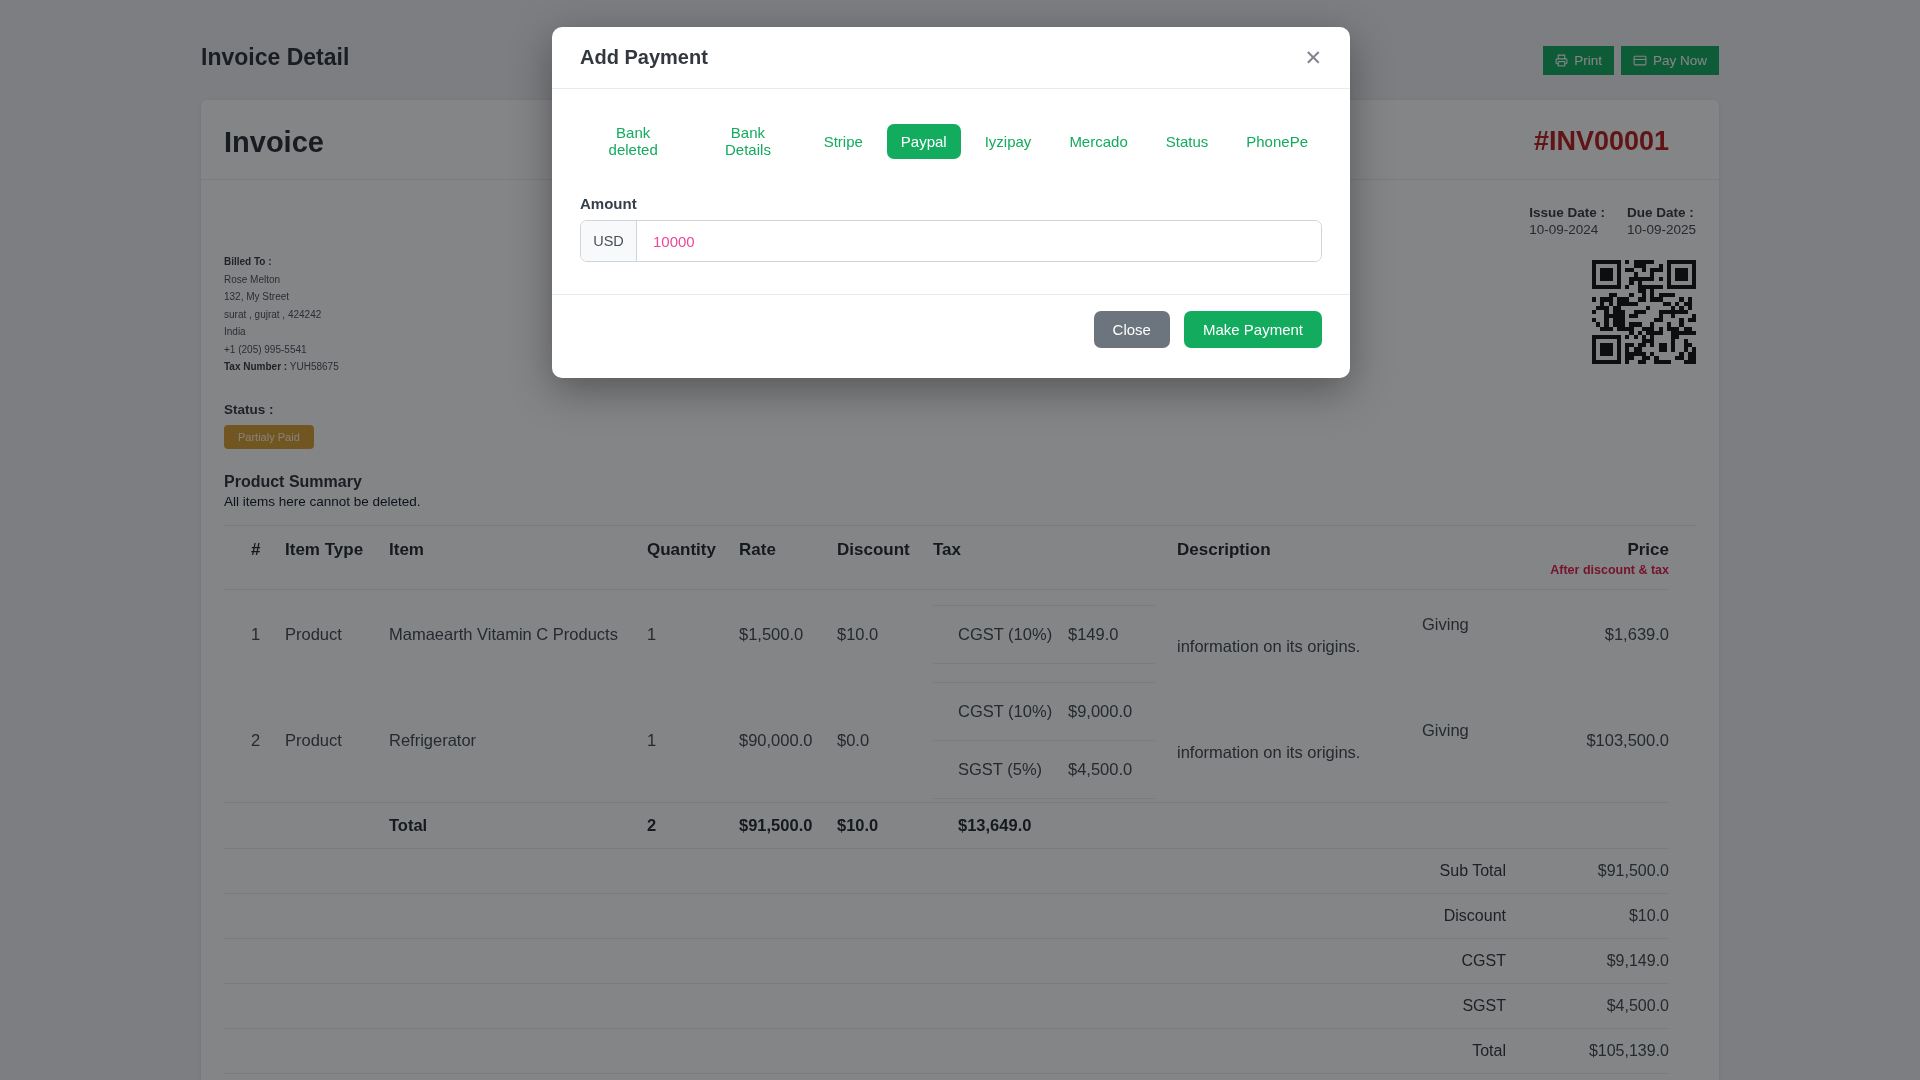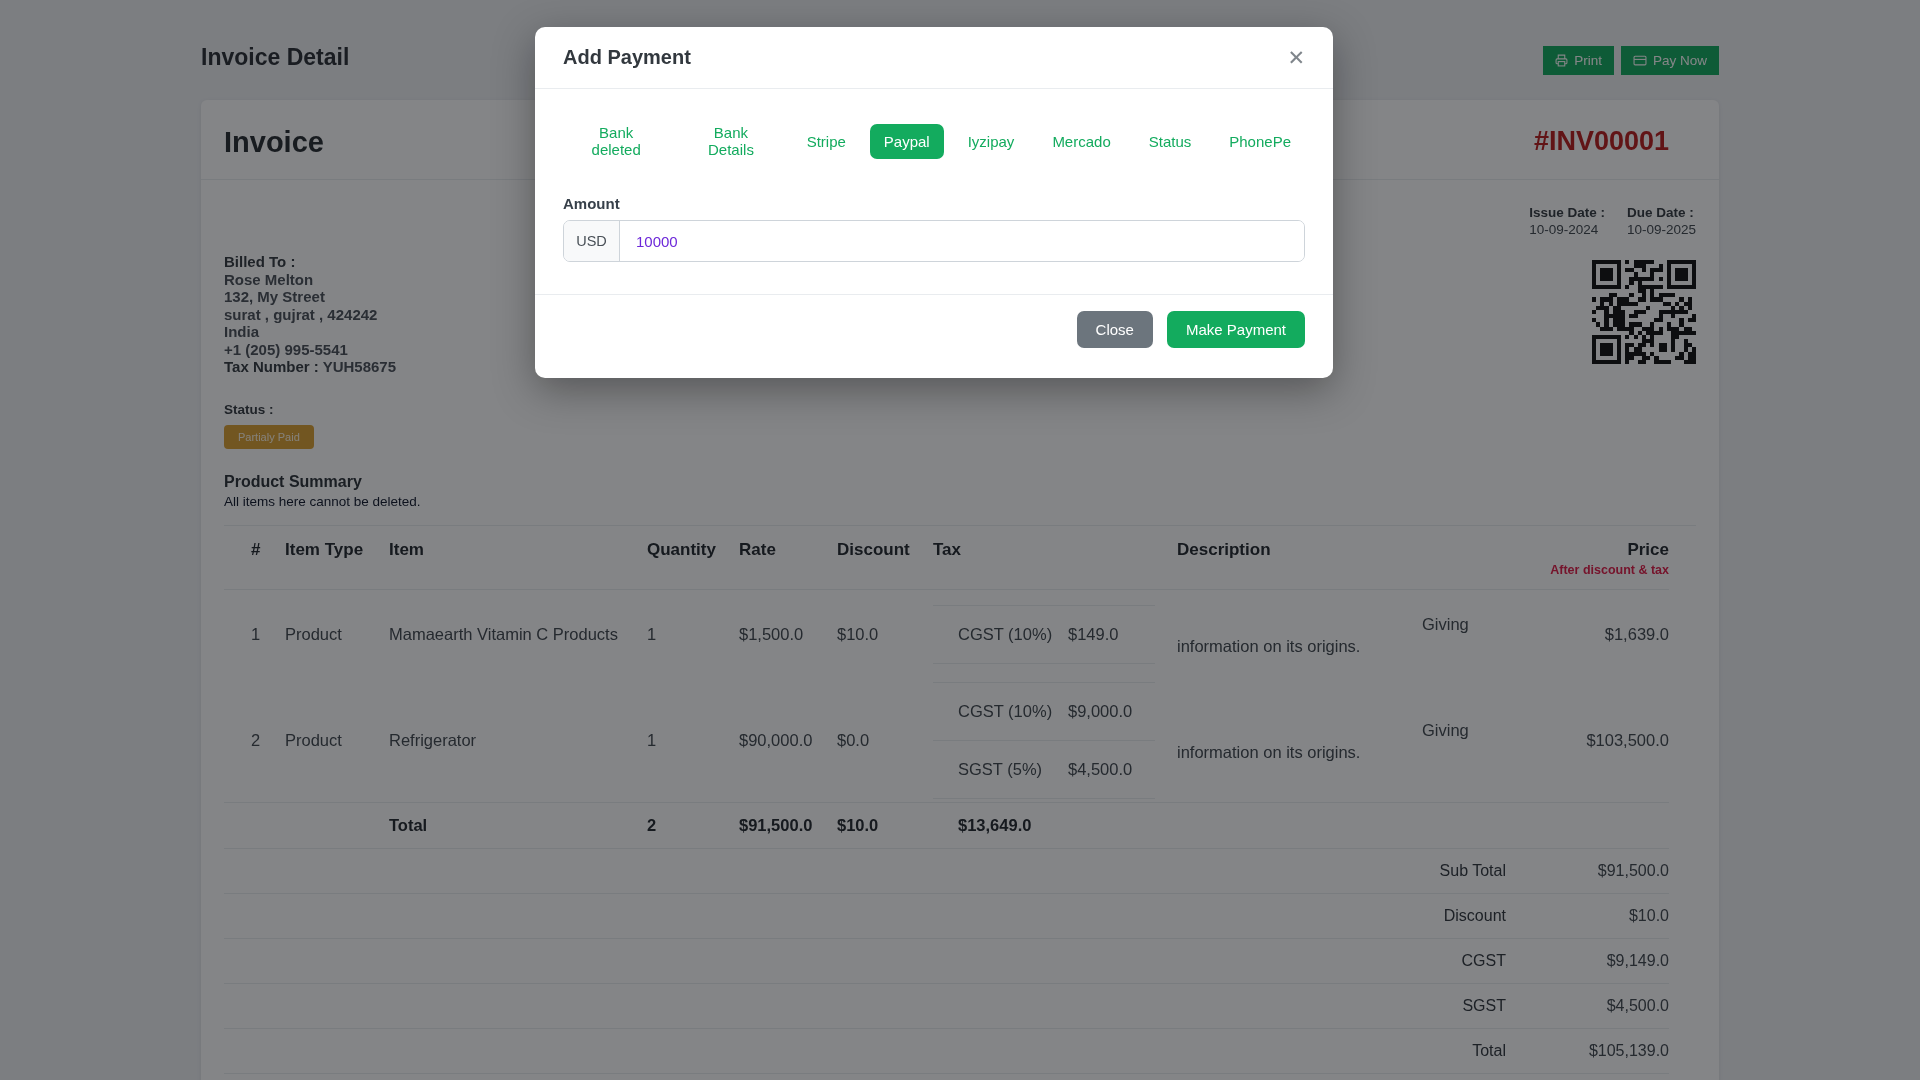--- a/index.html
+++ b/index.html
@@ -25,21 +25,21 @@
   .btn-green svg{display:block;}
 
   
   .card{margin:0 201px;background:#fff;border-radius:6px;box-shadow:0 1px 4px rgba(0,0,0,.08);}
   .card-head{display:flex;justify-content:space-between;align-items:flex-start;
     padding:26px 50px 20px 23px;border-bottom:1px solid var(--line);}
   .invoice-heading{font-size:29px;font-weight:600;color:#272c31;}
   .invoice-number{font-size:27px;font-weight:700;color:#b91c1c;margin-top:0;}
 
   .info-row{display:flex;padding:24px 23px 0;}
-  .addr{font-size:15px;line-height:17.5px;color:#4a5059;font-weight:bold;}
+  .addr{font-size:10px;line-height:17.5px;color:#4a5059;}
   .addr b{color:#343a41;}
   .billed{width:500px;padding-top:49px;}
   .shipped{flex:1;padding-top:135px;}
   .right-col{width:280px;display:flex;flex-direction:column;align-items:flex-end;}
   .dates{display:flex;gap:22px;font-size:13.5px;line-height:17px;text-align:left;}
   .dates b{color:#343a41;}
   .qr-box{margin-top:22px;width:104px;height:104px;}
   .qr-box svg{width:104px;height:104px;display:block;}
 
   .status-block{padding:26px 23px 0;}
@@ -72,36 +72,36 @@
   .total-row .cell{font-weight:700;color:var(--dark);}
   .total-row .t-tax{padding-left:25px;}
 
   .summary .srow{display:flex;justify-content:flex-end;align-items:center;height:45px;
     border-top:1px solid var(--line);}
   .summary .slabel{font-size:16px;font-weight:400;color:#30363d;}
   .summary .sval{width:163px;text-align:right;font-size:16px;color:var(--text);}
 
   
   .overlay{position:fixed;inset:0;background:rgba(10,12,15,.5);z-index:5;}
-  .modal{position:fixed;left:535px;top:27px;width:798px;background:#fff;border-radius:10px;
+  .modal{position:fixed;left:552px;top:27px;width:798px;background:#fff;border-radius:10px;
     box-shadow:0 12px 40px rgba(0,0,0,.35);z-index:10;}
   .modal-header{display:flex;justify-content:space-between;align-items:center;
     padding:19px 28px;border-bottom:1px solid var(--line);}
   .modal-title{font-size:20px;font-weight:600;color:#32383e;}
   .modal-close{background:none;border:none;font-size:21px;color:#80868c;cursor:pointer;line-height:1;}
   .modal-body{padding:26px 28px 4px;}
   .tabs{display:flex;gap:10px;align-items:center;margin-bottom:28px;}
   .tab{background:none;border:none;font-family:inherit;font-size:15px;color:var(--accent);
     padding:9px 14px;border-radius:7px;cursor:pointer;}
   .tab.active{background:var(--accent);color:#fff;}
   .amount-label{font-size:15px;font-weight:600;color:#37404a;margin-bottom:8px;}
   .input-group{display:flex;height:42px;border:1px solid #ced4da;border-radius:7px;overflow:hidden;}
   .currency{width:56px;display:flex;align-items:center;justify-content:center;background:#f8f9fa;
     border-right:1px solid #ced4da;font-size:14.5px;color:#495057;}
-  .amount-input{flex:1;border:none;outline:none;padding:0 16px;font-size:15px;color:#6d28d9;font-family:inherit;}
+  .amount-input{flex:1;border:none;outline:none;padding:0 16px;font-size:15px;color:#ec4899;font-family:inherit;}
   .modal-footer{display:flex;justify-content:flex-end;gap:14px;margin-top:28px;
     padding:16px 28px 30px;border-top:1px solid var(--line);}
   .btn-gray{background:var(--gray-btn);color:#fff;border:none;border-radius:7px;
     padding:10px 19px;font-size:15px;font-family:inherit;cursor:pointer;}
   .btn-submit{background:var(--accent);color:#fff;border:none;border-radius:7px;
     padding:10px 19px;font-size:15px;font-family:inherit;cursor:pointer;}
 </style>
 </head>
 <body>
 

